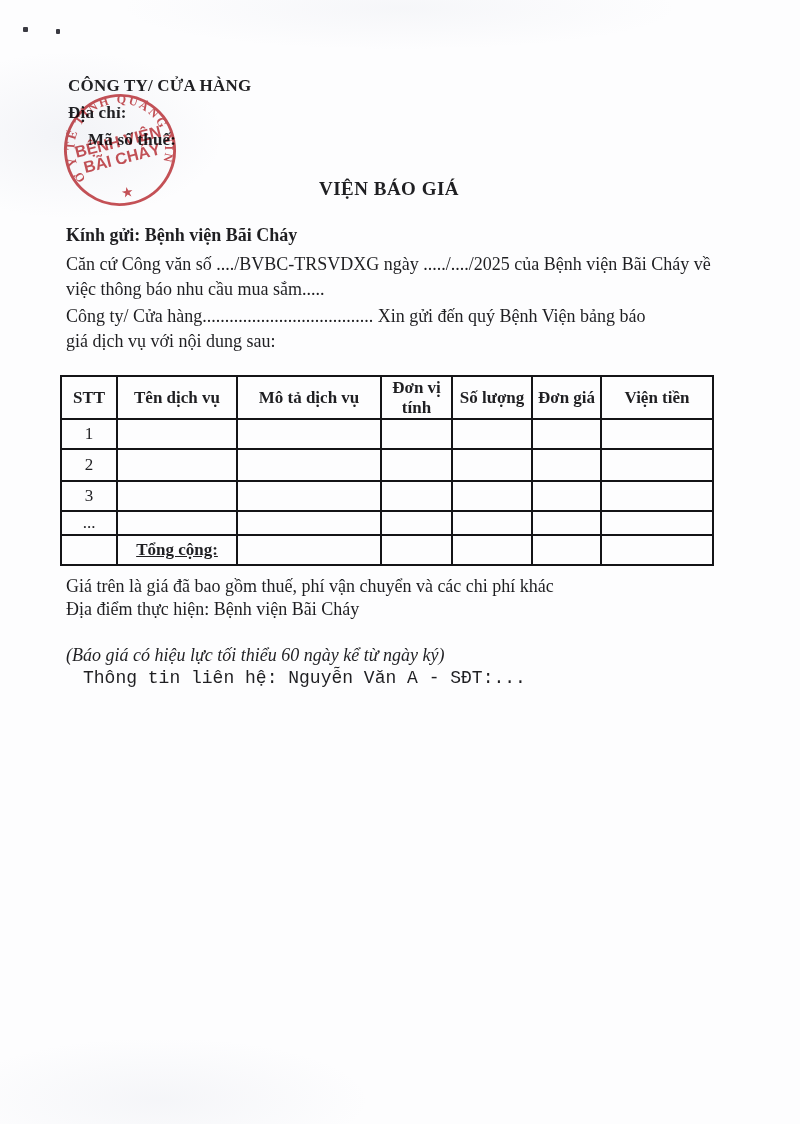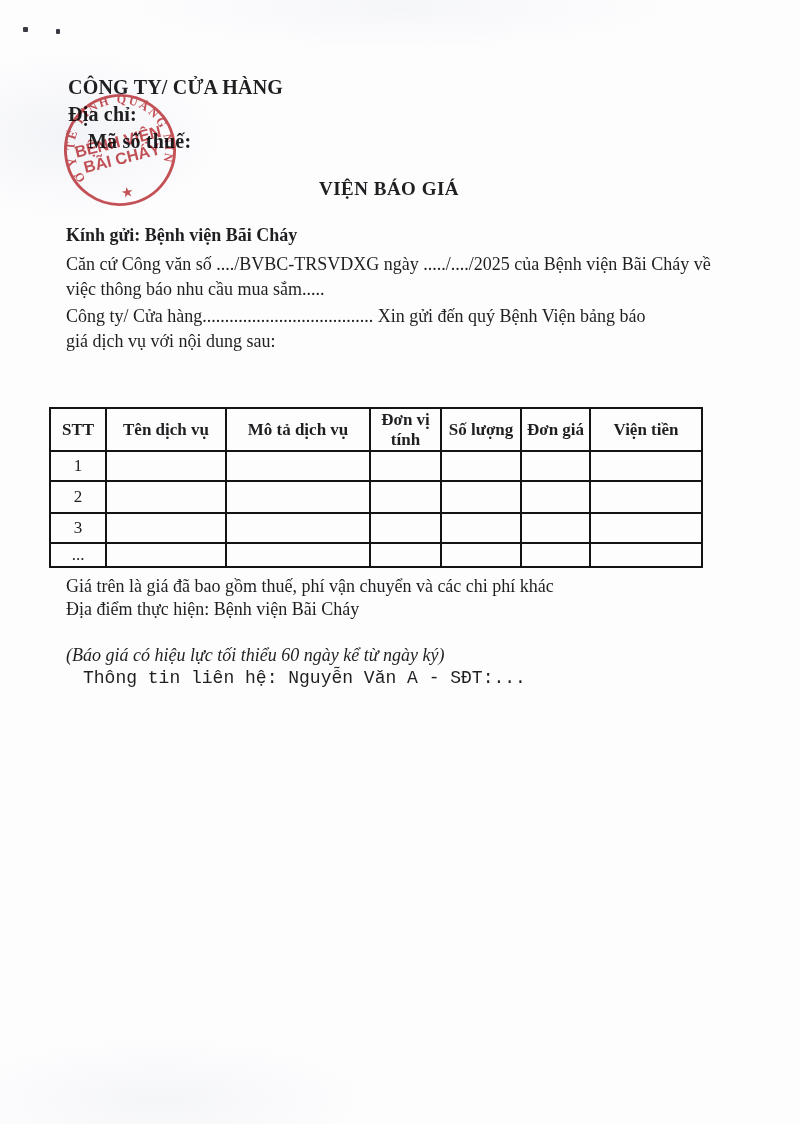--- a/index.html
+++ b/index.html
@@ -9,35 +9,35 @@
     background:
       radial-gradient(220px 120px at 70px 135px, rgba(150,160,185,0.10), rgba(150,160,185,0) 70%),
       radial-gradient(300px 90px at 160px 1100px, rgba(150,160,185,0.08), rgba(150,160,185,0) 70%),
       radial-gradient(400px 60px at 400px 8px, rgba(150,160,185,0.07), rgba(150,160,185,0) 70%),
       #fdfdfe;
     font-family:"Liberation Serif","DejaVu Serif",serif;
     color:#1f1f22;
   }
   .speck{position:absolute;background:#3a3a42;border-radius:1px;}
   .abs{position:absolute;white-space:nowrap;}
-  .lh-line{font-weight:bold;font-size:20px;letter-spacing:0.2px;}
+  .lh-line{font-weight:bold;font-size:17px;letter-spacing:0.2px;}
   .doc-title{font-weight:bold;font-size:19px;letter-spacing:0.5px;text-align:center;}
   .body-line{font-size:18px;}
   .bold{font-weight:bold;}
   .italic{font-style:italic;}
   
   .stamp{
     position:absolute;left:55px;top:92px;width:130px;height:116px;
     transform:rotate(-10deg);
     mix-blend-mode:multiply;opacity:0.88;
   }
   
   table.quote{
-    position:absolute;left:49px;top:375px;width:652px;
-    border-collapse:collapse;table-layout:fixed;margin-top:32px;
+    position:absolute;left:60px;top:375px;width:652px;
+    border-collapse:collapse;table-layout:fixed;
   }
   table.quote td,table.quote th{
     border:2px solid #141417;
     font-size:17px;text-align:center;vertical-align:middle;
     padding:1px 4px;overflow:hidden;
   }
   table.quote th{font-weight:bold;line-height:1.15;}
   tr.hdr{height:38px;}
   tr.r30{height:30px;}
   tr.r32{height:32px;}
@@ -129,20 +129,31 @@
     </tr>
     <tr class="r22">
       <td>...</td>
       <td></td>
           <td></td>
       <td></td>
           <td></td>
       <td></td>
           <td></td>
     </tr>
+    <tr class="r30">
+      <td></td>
+      <td class="total-cell">
+        <span class="total-label">Tổng cộng:</span>
+      </td>
+      <td></td>
+          <td></td>
+      <td></td>
+          <td></td>
+      <td></td>
+    </tr>
   </tbody>
     </table>
 
   <div class="abs body-line" style="left:66px;top:576px;">Giá trên là giá đã bao gồm thuế, phí vận chuyển và các chi phí khác</div>
   <div class="abs body-line" style="left:66px;top:599px;">Địa điểm thực hiện: Bệnh viện Bãi Cháy</div>
   <div class="abs body-line italic" style="left:66px;top:645px;">(Báo giá có hiệu lực tối thiểu 60 ngày kể từ ngày ký)</div>
   <div class="abs body-line" style="left:83px;top:668px;font-family:Liberation Mono, monospace;">Thông tin liên hệ: Nguyễn Văn A - SĐT:...</div>
 
 
 </div>

